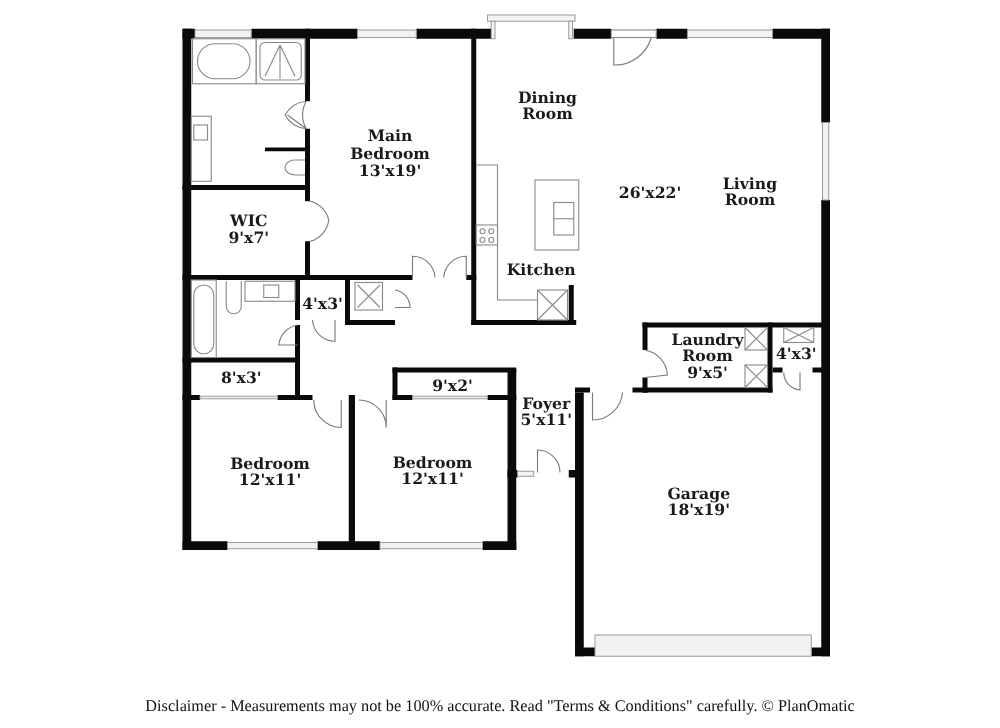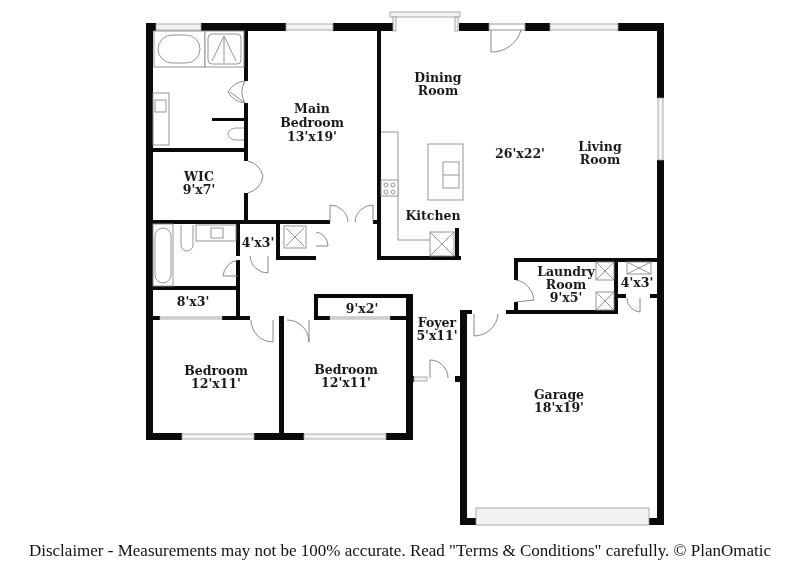--- a/index.html
+++ b/index.html
@@ -4,21 +4,21 @@
 <style>
   html, body { margin:0; padding:0; background:#ffffff; }
   body { width:800px; height:582px; position:relative; overflow:hidden; font-family:"DejaVu Serif", serif; }
   #plan { position:absolute; left:0; top:0; width:800px; height:582px; }
   .wall { fill:#0a0a0a; }
   .win { fill:#f2f2f2; stroke:#9a9a9a; stroke-width:0.8; }
   .fix { fill:#ffffff; stroke:#8a8a8a; stroke-width:0.9; }
   .thin { fill:none; stroke:#8a8a8a; stroke-width:0.9; }
   .door { fill:none; stroke:#7a7a7a; stroke-width:0.9; }
   .lbl { font-family:"DejaVu Serif", serif; font-weight:bold; font-size:12.5px; fill:#1a1a1a; text-anchor:middle; }
-  .disclaimer { position:absolute; left:0; width:800px; top:541px; text-align:center; font-family:"Liberation Serif", serif; font-size:17px; color:#111; }
+  .disclaimer { position:absolute; left:0; width:800px; top:557px; text-align:center; font-family:"Liberation Serif", serif; font-size:13px; color:#111; }
 </style>
 </head>
 <body>
 
 <svg id="plan" viewBox="0 0 800 582" xmlns="http://www.w3.org/2000/svg">
 
   <g>
 
     <rect class="wall" x="146" y="23" width="10" height="8"></rect>
     <rect class="wall" x="201" y="23" width="85" height="8"></rect>

